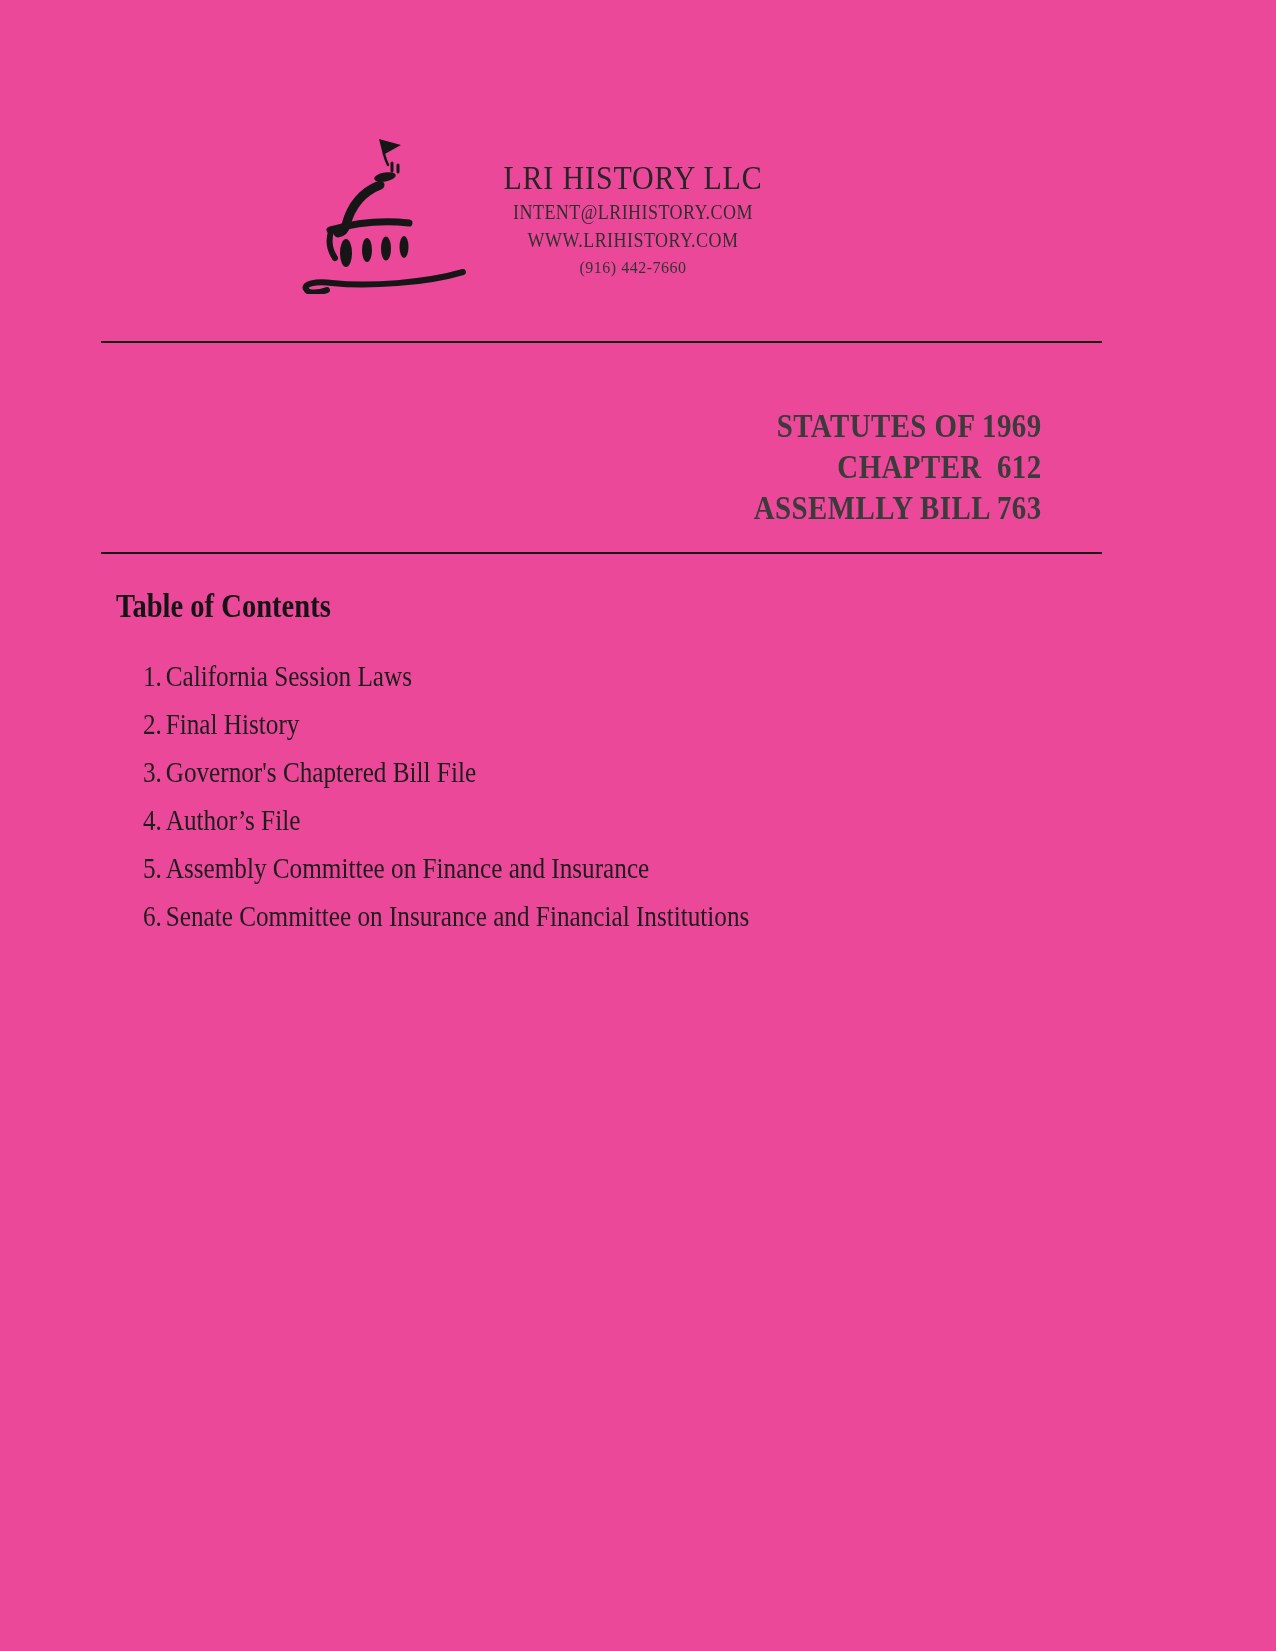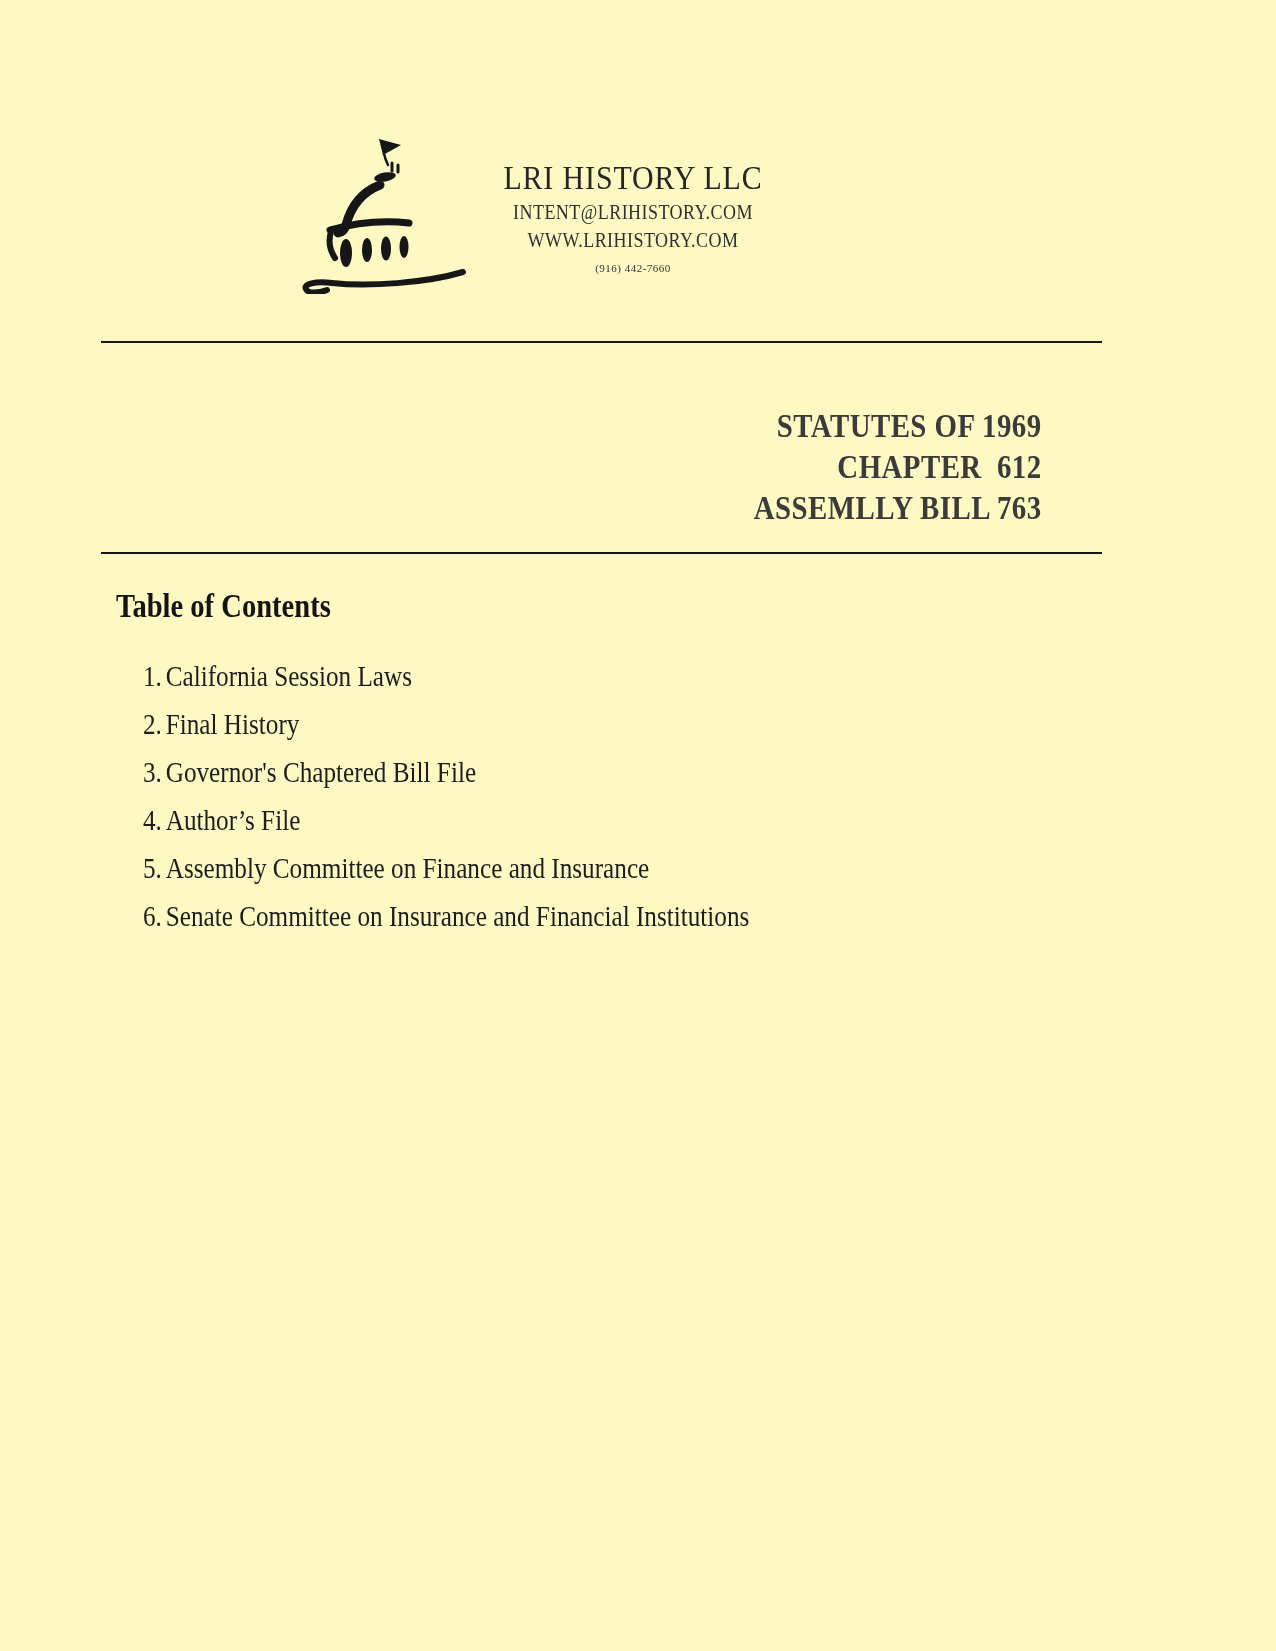--- a/index.html
+++ b/index.html
@@ -3,40 +3,40 @@
 <meta charset="utf-8">
 <style>
   * { margin: 0; padding: 0; box-sizing: border-box; }
   html, body { background: #ffffff; }
   body {
     width: 1276px; height: 1651px;
     position: relative;
     font-family: "Liberation Serif", "DejaVu Serif", serif;
     overflow: hidden;
   }
-  .page { position: absolute; inset: 0; background: #fef9c3; }
+  .page { position: absolute; inset: 0; background: #ec4899; }
 
   
   .logo-wrap { position: absolute; left: 296px; top: 126px; width: 172px; height: 168px; }
   .logo-wrap svg { width: 100%; height: 100%; }
 
   
   .letterhead { position: absolute; left: 433px; top: 158px; width: 400px; text-align: center; }
   .company-name {
     font-size: 34px; line-height: 40px; color: #262626;
     letter-spacing: 1px; transform: scaleX(0.88); transform-origin: 50% 50%;
     white-space: nowrap;
   }
   .contact-line {
     font-size: 20px; line-height: 28px; color: #2f2f2f;
     letter-spacing: 0.5px; transform: scaleX(0.9); transform-origin: 50% 50%;
     white-space: nowrap;
   }
   .phone-line {
-    font-size: 11px; line-height: 28px; color: #333333;
+    font-size: 16px; line-height: 28px; color: #333333;
     letter-spacing: 0.5px; white-space: nowrap;
   }
 
   
   .rule { position: absolute; left: 101px; width: 1001px; height: 2px; background: #171717; }
   .rule-1 { top: 341px; }
   .rule-2 { top: 552px; }
 
   
   .reference { position: absolute; right: 234px; top: 385px; text-align: right; color: #3b3b3b; margin-top: 20px; }

